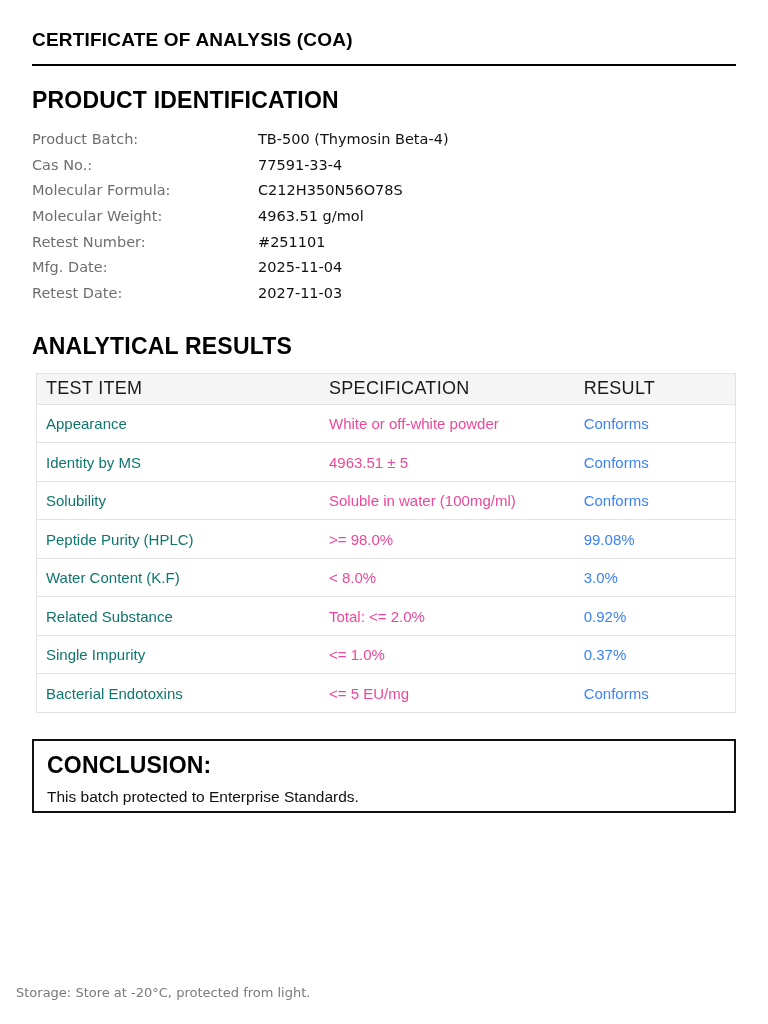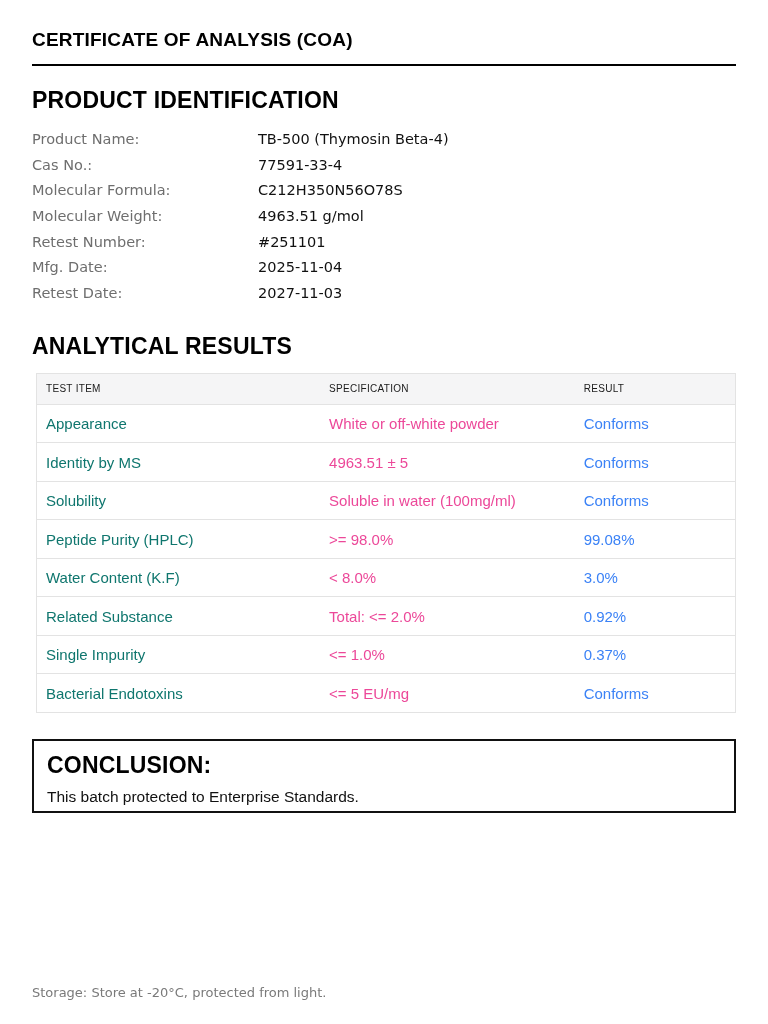--- a/index.html
+++ b/index.html
@@ -53,21 +53,21 @@
     margin-left: 4px;
     width: 700px;
     border-collapse: collapse;
     border: 1px solid #e3e3e3;
     font-family: "Liberation Sans", sans-serif;
   }
   table.results th {
     background: #f5f5f6;
     text-align: left;
     font-weight: normal;
-    font-size: 10px;
+    font-size: 18px;
     color: #1a1a1a;
     letter-spacing: 0.3px;
     height: 31px;
     padding: 0 8px 0 9px;
     border-bottom: 1px solid #e3e3e3;
   }
   table.results td {
     height: 38.5px;
     padding: 0 8px 0 9px;
     border-bottom: 1px solid #e3e3e3;
@@ -88,40 +88,40 @@
   }
   .conclusion-text {
     font-family: "Liberation Sans", sans-serif;
     font-size: 15.5px;
     color: #111111;
     margin-top: 9px;
   }
 
   .storage-note {
     position: absolute;
-    left: 32px;
+    left: 16px;
     top: 985px;
     font-size: 13px;
     color: #7a7a7a;
   }
 </style>
 </head>
 <body>
 
 <div class="page">
 
   <h1 class="doc-title">CERTIFICATE OF ANALYSIS (COA)</h1>
   <hr class="title-rule">
 
   <h2 class="section-heading pi-heading">PRODUCT IDENTIFICATION</h2>
 
   <div class="id-fields">
 
       <div class="id-row">
-        <span class="id-label">Product Name:</span>
+        <span class="id-label">Product Batch:</span>
         <span class="id-value">TB-500 (Thymosin Beta-4)</span>
       </div>
 
       <div class="id-row">
         <span class="id-label">Cas No.:</span>
         <span class="id-value">77591-33-4</span>
       </div>
 
       <div class="id-row">
         <span class="id-label">Molecular Formula:</span>

